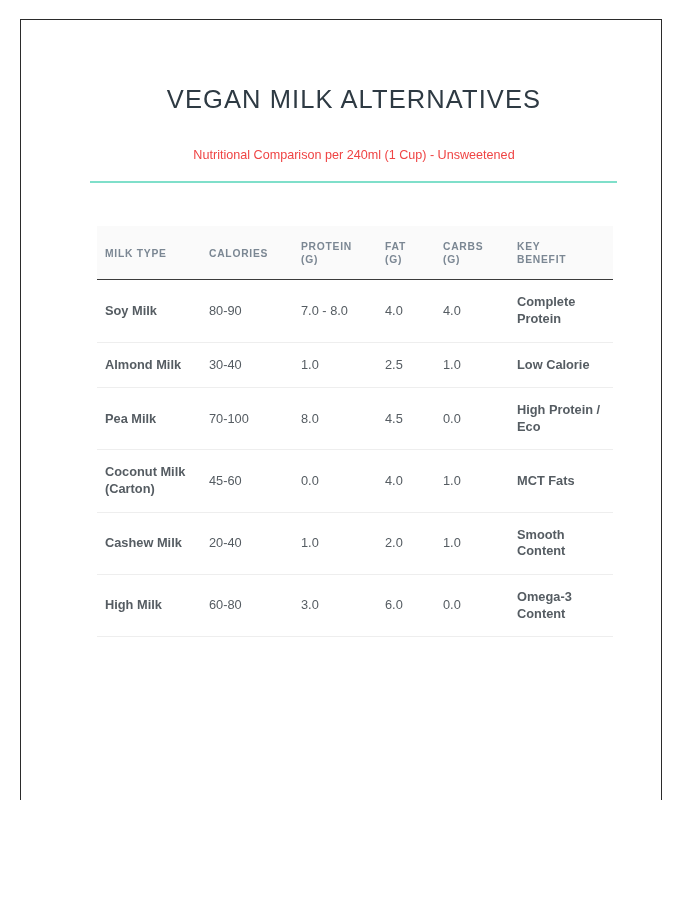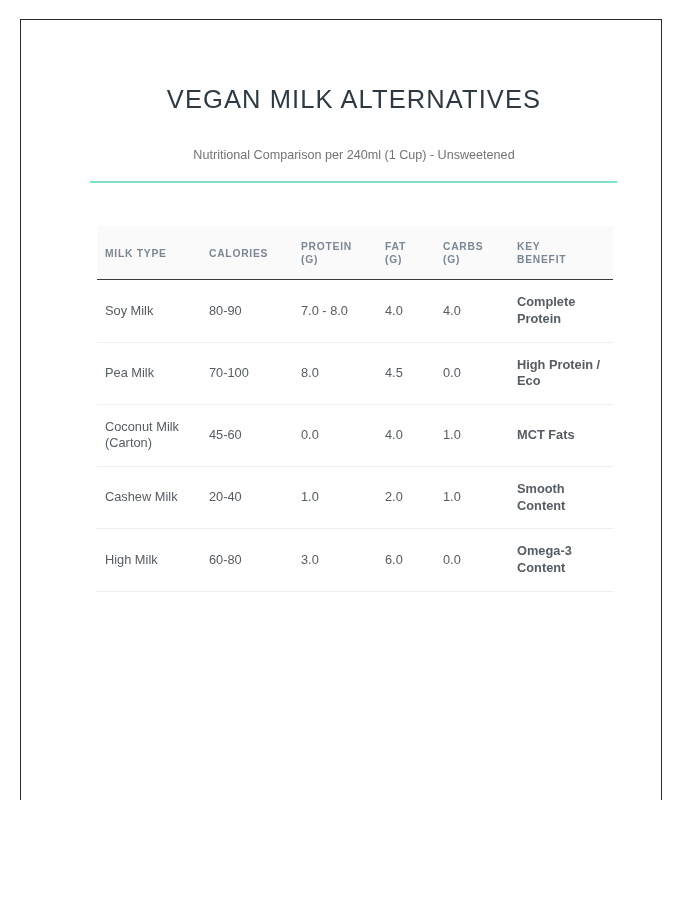--- a/index.html
+++ b/index.html
@@ -52,21 +52,21 @@
     white-space: nowrap;
   }
   #doc-subtitle {
     position: absolute;
     left: 0;
     top: 128px;
     width: 642px;
     text-align: center;
     font-size: 12.6px;
     font-weight: 400;
-    color: #737373;
+    color: #ef4444;
     white-space: nowrap;
   }
   #accent-divider {
     position: absolute;
     left: 57px;
     top: 161px;
     width: 527px;
     height: 2px;
     background: #7fdfca;
   }
@@ -107,21 +107,21 @@
     vertical-align: middle;
     padding: 14px 8px 14px 8px;
     border-bottom: 1px solid #eeeeee;
     line-height: 1.3;
   }
   #nutrition-table tbody tr:last-child td {
     border-bottom: 1px solid #eeeeee;
   }
 
   td.milk-name {
-    font-weight: normal;
+    font-weight: bold;
     color: #2b333a;
     font-size: 12.8px;
   }
   .val-highlight {
     color: #17c195;
     font-weight: normal;
   }
   .benefit-cell { color: #555c62; font-weight: bold; }
 </style>
 </head>
@@ -158,20 +158,28 @@
       <tbody id="table-body">
           <tr>
             <td class="milk-name">Soy Milk</td>
             <td>80-90</td>
             <td class="val-highlight">7.0 - 8.0</td>
             <td>4.0</td>
             <td>4.0</td>
             <td class="benefit-cell">Complete Protein</td>
           </tr>
           <tr>
+            <td class="milk-name">Almond Milk</td>
+            <td>30-40</td>
+            <td>1.0</td>
+            <td>2.5</td>
+            <td>1.0</td>
+            <td class="benefit-cell">Low Calorie</td>
+          </tr>
+          <tr>
             <td class="milk-name">Pea Milk</td>
             <td>70-100</td>
             <td class="val-highlight">8.0</td>
             <td>4.5</td>
             <td>0.0</td>
             <td class="benefit-cell">High Protein / Eco</td>
           </tr>
           <tr>
             <td class="milk-name">Coconut Milk (Carton)</td>
             <td>45-60</td>

